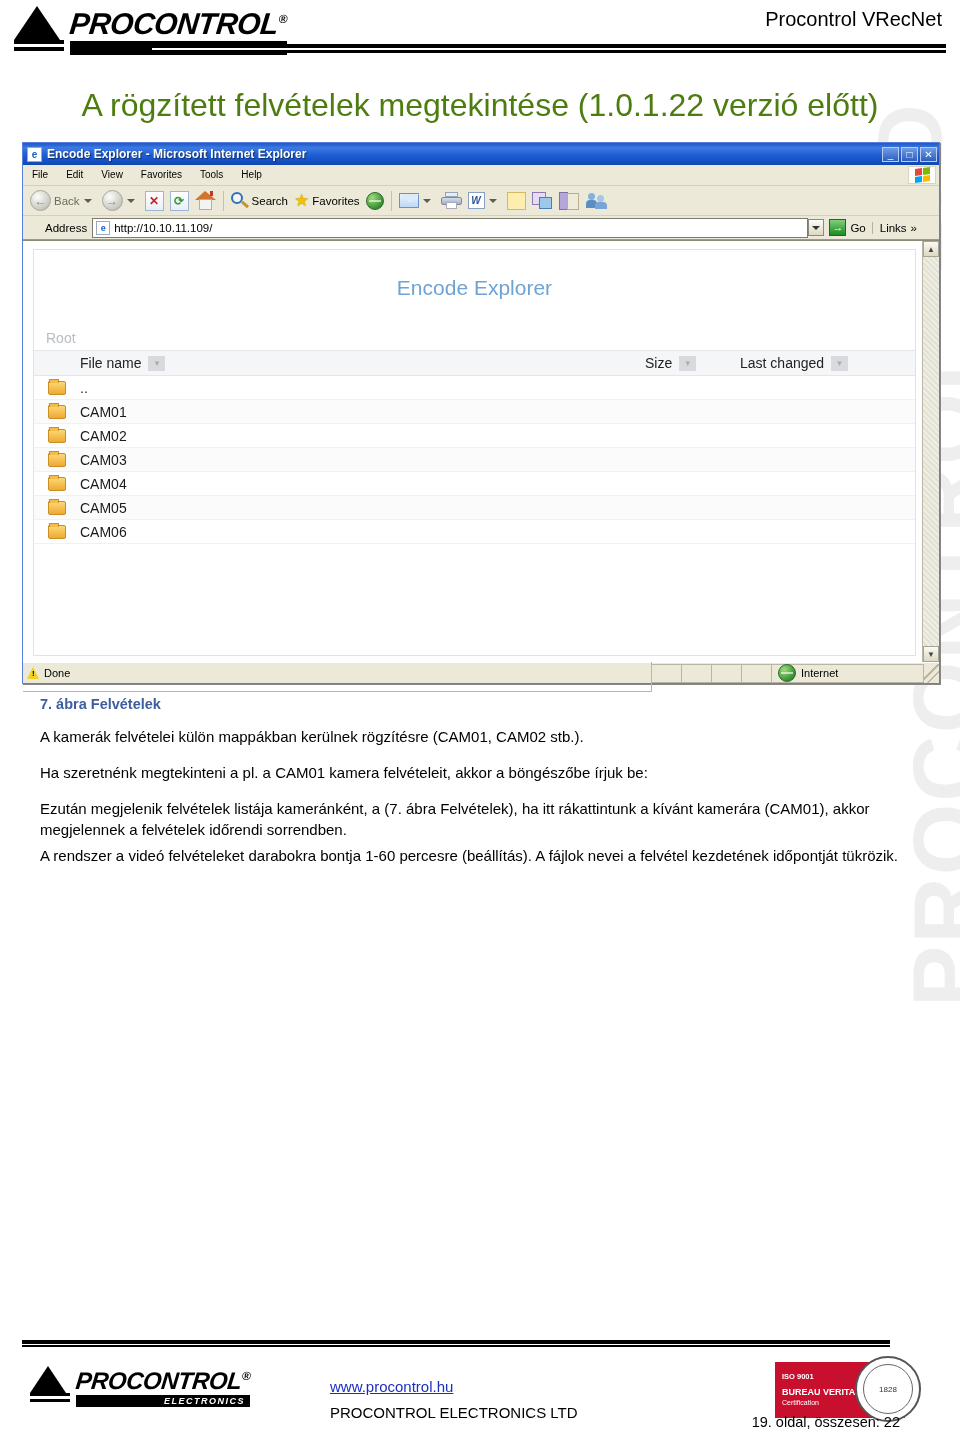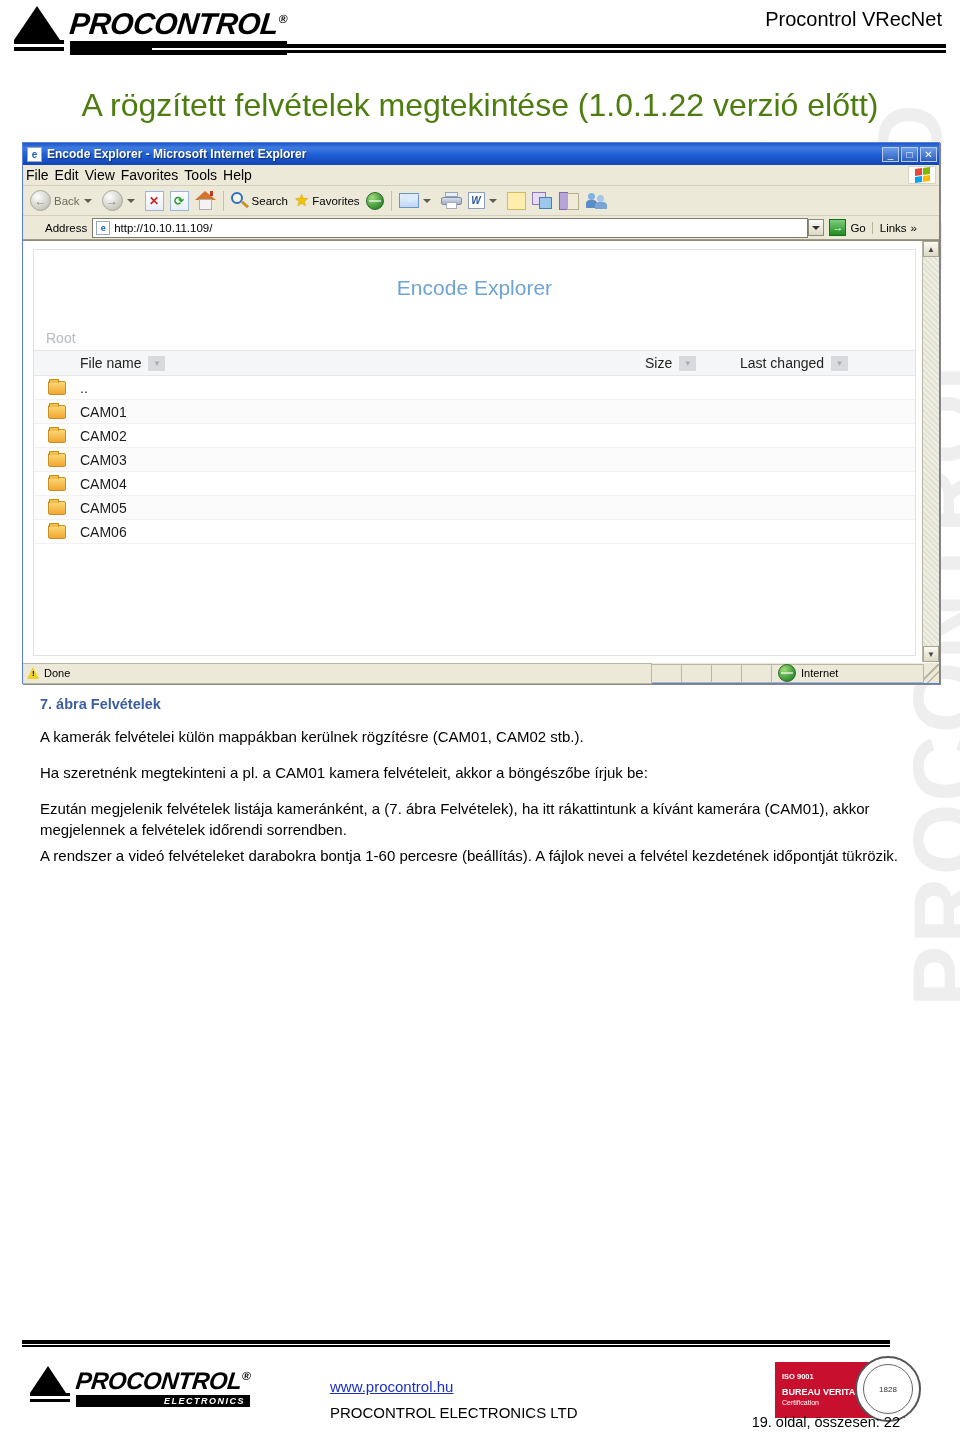--- a/index.html
+++ b/index.html
@@ -153,21 +153,21 @@
     font-family: "Liberation Sans", sans-serif;
   }
 
   .ie-menubar {
     height: 21px; display: flex; align-items: center;
     background: #ece9d8;
     border-bottom: 1px solid #d5d0bb;
     position: relative;
   }
   .ie-menu-item {
-    font-size: 14px; color: #000; padding: 0 3px;
+    font-size: 10px; color: #000; padding: 0 9px;
     line-height: 20px;
   }
   .ie-flag {
     position: absolute; right: 3px; top: 1px;
     width: 28px; height: 18px;
     display: flex; align-items: center; justify-content: center;
     background: #fdfdfa;
     border: 1px solid #d9d5c2;
   }
   .flagico { width: 15px; height: 14px; display: grid;
@@ -403,21 +403,21 @@
   }
   .vstrack { flex: 1 1 auto; background: repeating-linear-gradient(45deg,#efeee4,#efeee4 2px,#e3e1d4 2px,#e3e1d4 4px); }
 
   .ie-status {
     height: 21px; display: flex; align-items: center;
     background: #ece9d8;
     border-top: 1px solid #fff;
     font-size: 11px;
   }
   .st-left { flex: 1 1 auto; display:flex;align-items:center;gap:4px;
-    border: 1px solid #b9b6a4; border-left:none; height:21px; padding-left:4px; }
+    border: 1px solid #b9b6a4; border-left:none; height:37px; padding-left:4px; }
   .warnico { width: 13px;height: 13px;position: relative; }
   .warnico::before {
     content:"";position:absolute;left:0;top:0;width:0;height:0;
     border-left: 6.5px solid transparent;border-right: 6.5px solid transparent;
     border-bottom: 12px solid #f2d024;
   }
   .warnico::after { content:"!";position:absolute;left:5px;top:2px;font-size:8px;color:#000;font-weight:bold; }
   .st-cell { width: 30px; height: 19px; border: 1px solid #b9b6a4; border-left: none; }
   .st-zone { width: 152px; height: 19px; border: 1px solid #b9b6a4; border-left:none;
     display:flex;align-items:center;gap:5px;padding-left:6px; }

